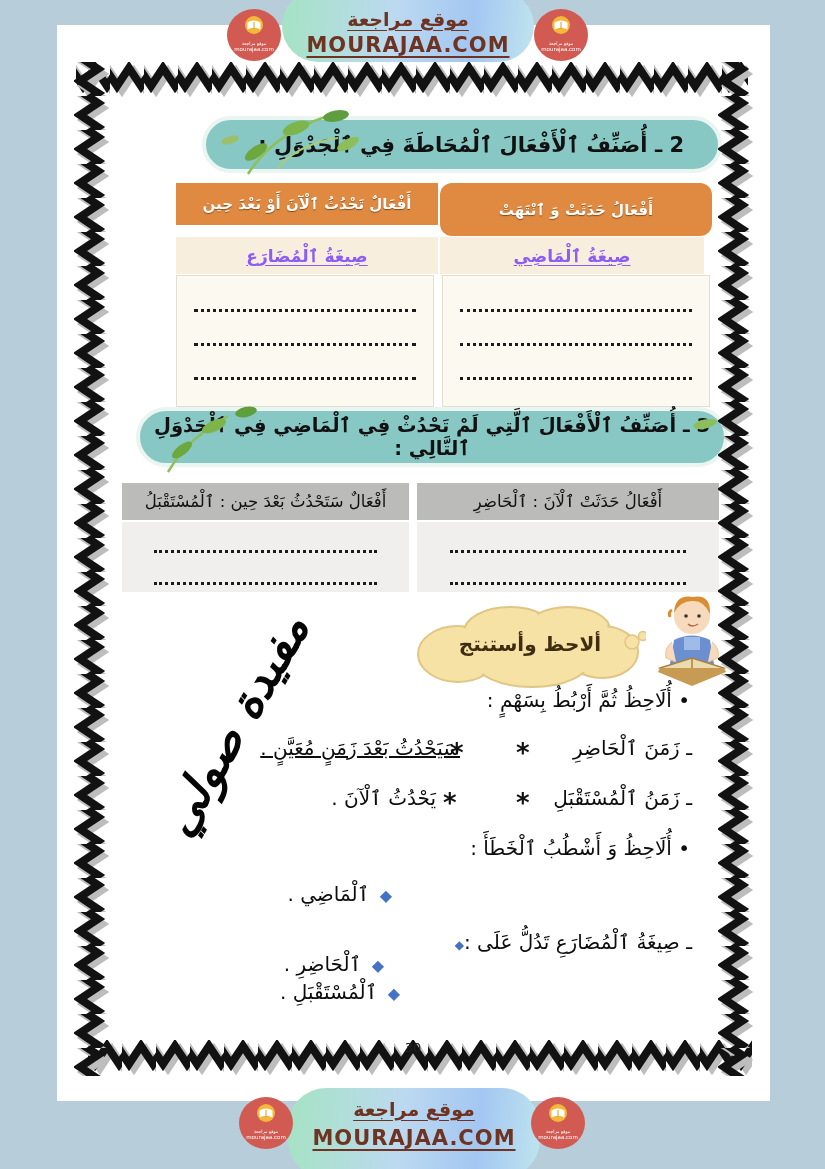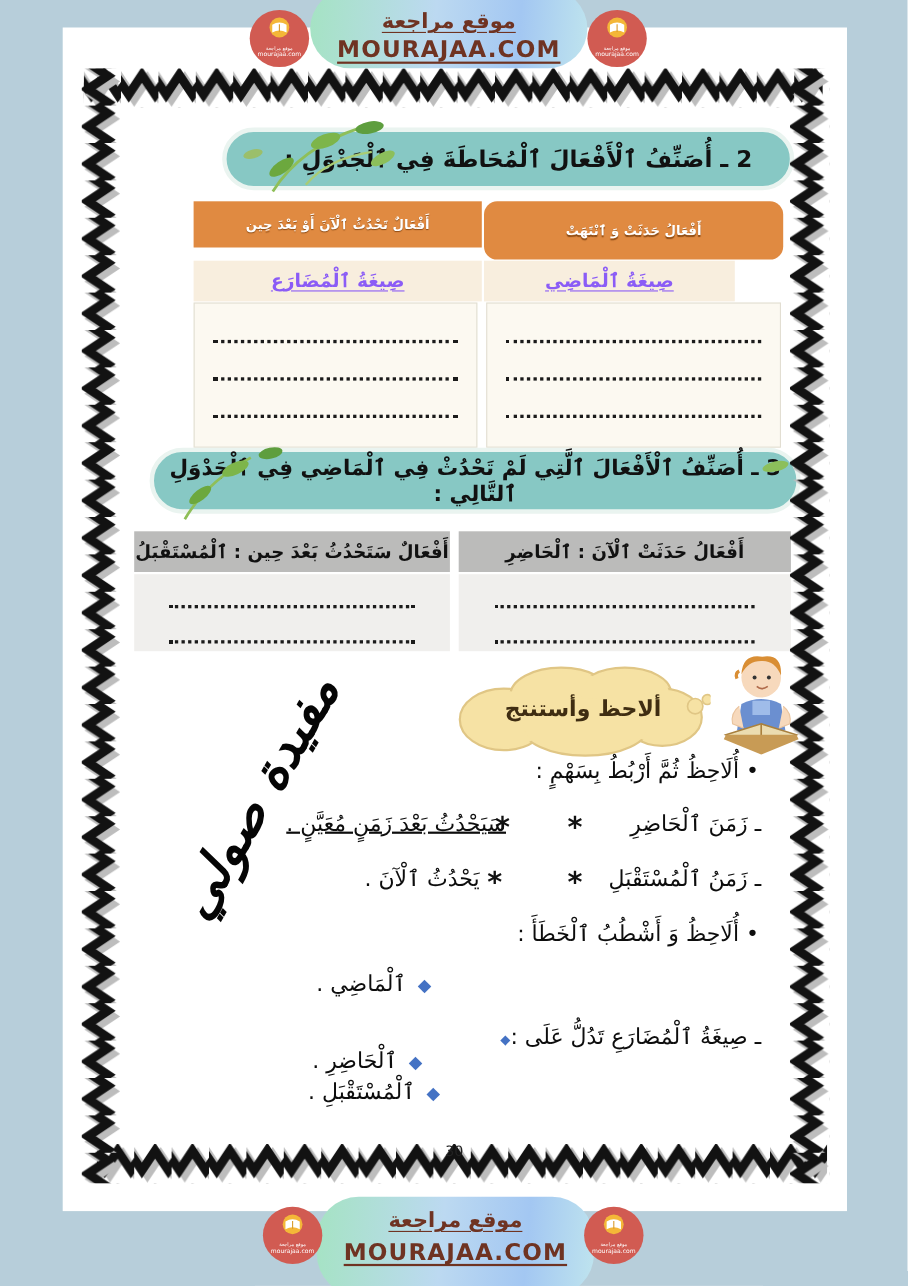--- a/index.html
+++ b/index.html
@@ -15,27 +15,27 @@
   .banner-ar{font-size:19px;text-decoration:underline;text-underline-offset:4px;}
   .banner-en{font-size:21px;letter-spacing:1px;text-decoration:underline;text-underline-offset:4px;}
   .logo{z-index:7;}
   
   .pill{background:#87C8C4;border:4px solid #EAF4F0;border-radius:32px;z-index:3;direction:rtl;color:#111;
         font-weight:bold;display:flex;align-items:center;}
   .pill .ptxt{width:100%;}
   
   .t-wrap{z-index:3;}
   .flexrow{display:flex;}
-  .t1h{background:#E08A41;color:#ffffff;font-weight:bold;font-size:12px;display:flex;align-items:center;justify-content:center;direction:rtl;text-shadow:0 1px 1px #8a4a14;}
+  .t1h{background:#E08A41;color:#ffffff;font-weight:bold;font-size:15px;display:flex;align-items:center;justify-content:center;direction:rtl;text-shadow:0 1px 1px #8a4a14;}
   .t1s{background:#F8EEDE;color:#8b5cf6;font-weight:bold;font-size:17px;display:flex;align-items:center;justify-content:center;direction:rtl;}
   .t1s span{text-decoration:underline;text-underline-offset:3px;}
   .t1b{background:#FCF9F1;border:1px solid #E2DED2;box-sizing:border-box;padding-top:2px;}
   .dotline{height:31px;border-bottom:3px dotted #1b1b1b;width:87%;margin:0 auto;}
   
-  .t2h{background:#BBBBBA;color:#111;font-weight:bold;font-size:16.5px;display:flex;align-items:center;justify-content:center;direction:rtl;text-align:center;}
+  .t2h{background:#BBBBBA;color:#111;font-weight:normal;font-size:16.5px;display:flex;align-items:center;justify-content:center;direction:rtl;text-align:center;}
   .t2b{background:#F0EFED;padding-top:2px;}
   .dotline2{height:26px;border-bottom:3px dotted #1b1b1b;width:78%;margin:0 auto;}
   .dotline2b{height:29px;border-bottom:3px dotted #1b1b1b;width:78%;margin:0 auto;}
   
   .ar{direction:rtl;text-align:right;color:#0d0d0d;font-size:20px;z-index:3;}
   .star{font-size:26px;color:#111;z-index:3;font-weight:bold;}
   .diamond{color:#4472C4;font-size:16px;margin-left:4px;}
   .diamond-sm{color:#4472C4;font-size:12px;}
   .bubble-label{z-index:4;text-align:center;font-weight:bold;font-size:20px;color:#3F2D12;}
   .watermark{z-index:9;direction:rtl;text-align:right;font-size:47px;font-weight:bold;font-style:italic;color:#050505;
@@ -107,21 +107,21 @@
 
   <div class="abs t-wrap" style="left:176px;top:183px;width:536px;">
     <div class="flexrow" style="gap:2px;">
       <div class="t1h" style="width:262px;height:42px;">أَفْعَالٌ تَحْدُثُ ٱلْآنَ أَوْ بَعْدَ حِين</div>
       <div class="t1h" style="width:272px;height:53px;border-radius:12px;">أَفْعَالُ حَدَثَتْ وَ ٱنْتَهَتْ</div>
     </div>
     <div class="flexrow" style="gap:2px;margin-top:1px;">
       <div class="t1s" style="width:262px;height:37px;">
           <span>صِيغَةُ ٱلْمُضَارَع</span>
         </div>
-      <div class="t1s" style="width:228px;height:37px;">
+      <div class="t1s" style="width:264px;height:37px;">
           <span>صِيغَةُ ٱلْمَاضِي</span>
         </div>
     </div>
     <div class="flexrow" style="gap:8px;margin-top:1px;">
       <div class="t1b" style="width:258px;height:132px;">
         <div class="dotline"></div>
         <div class="dotline"></div>
         <div class="dotline"></div>
         <div class="dotline"></div>
       </div>

